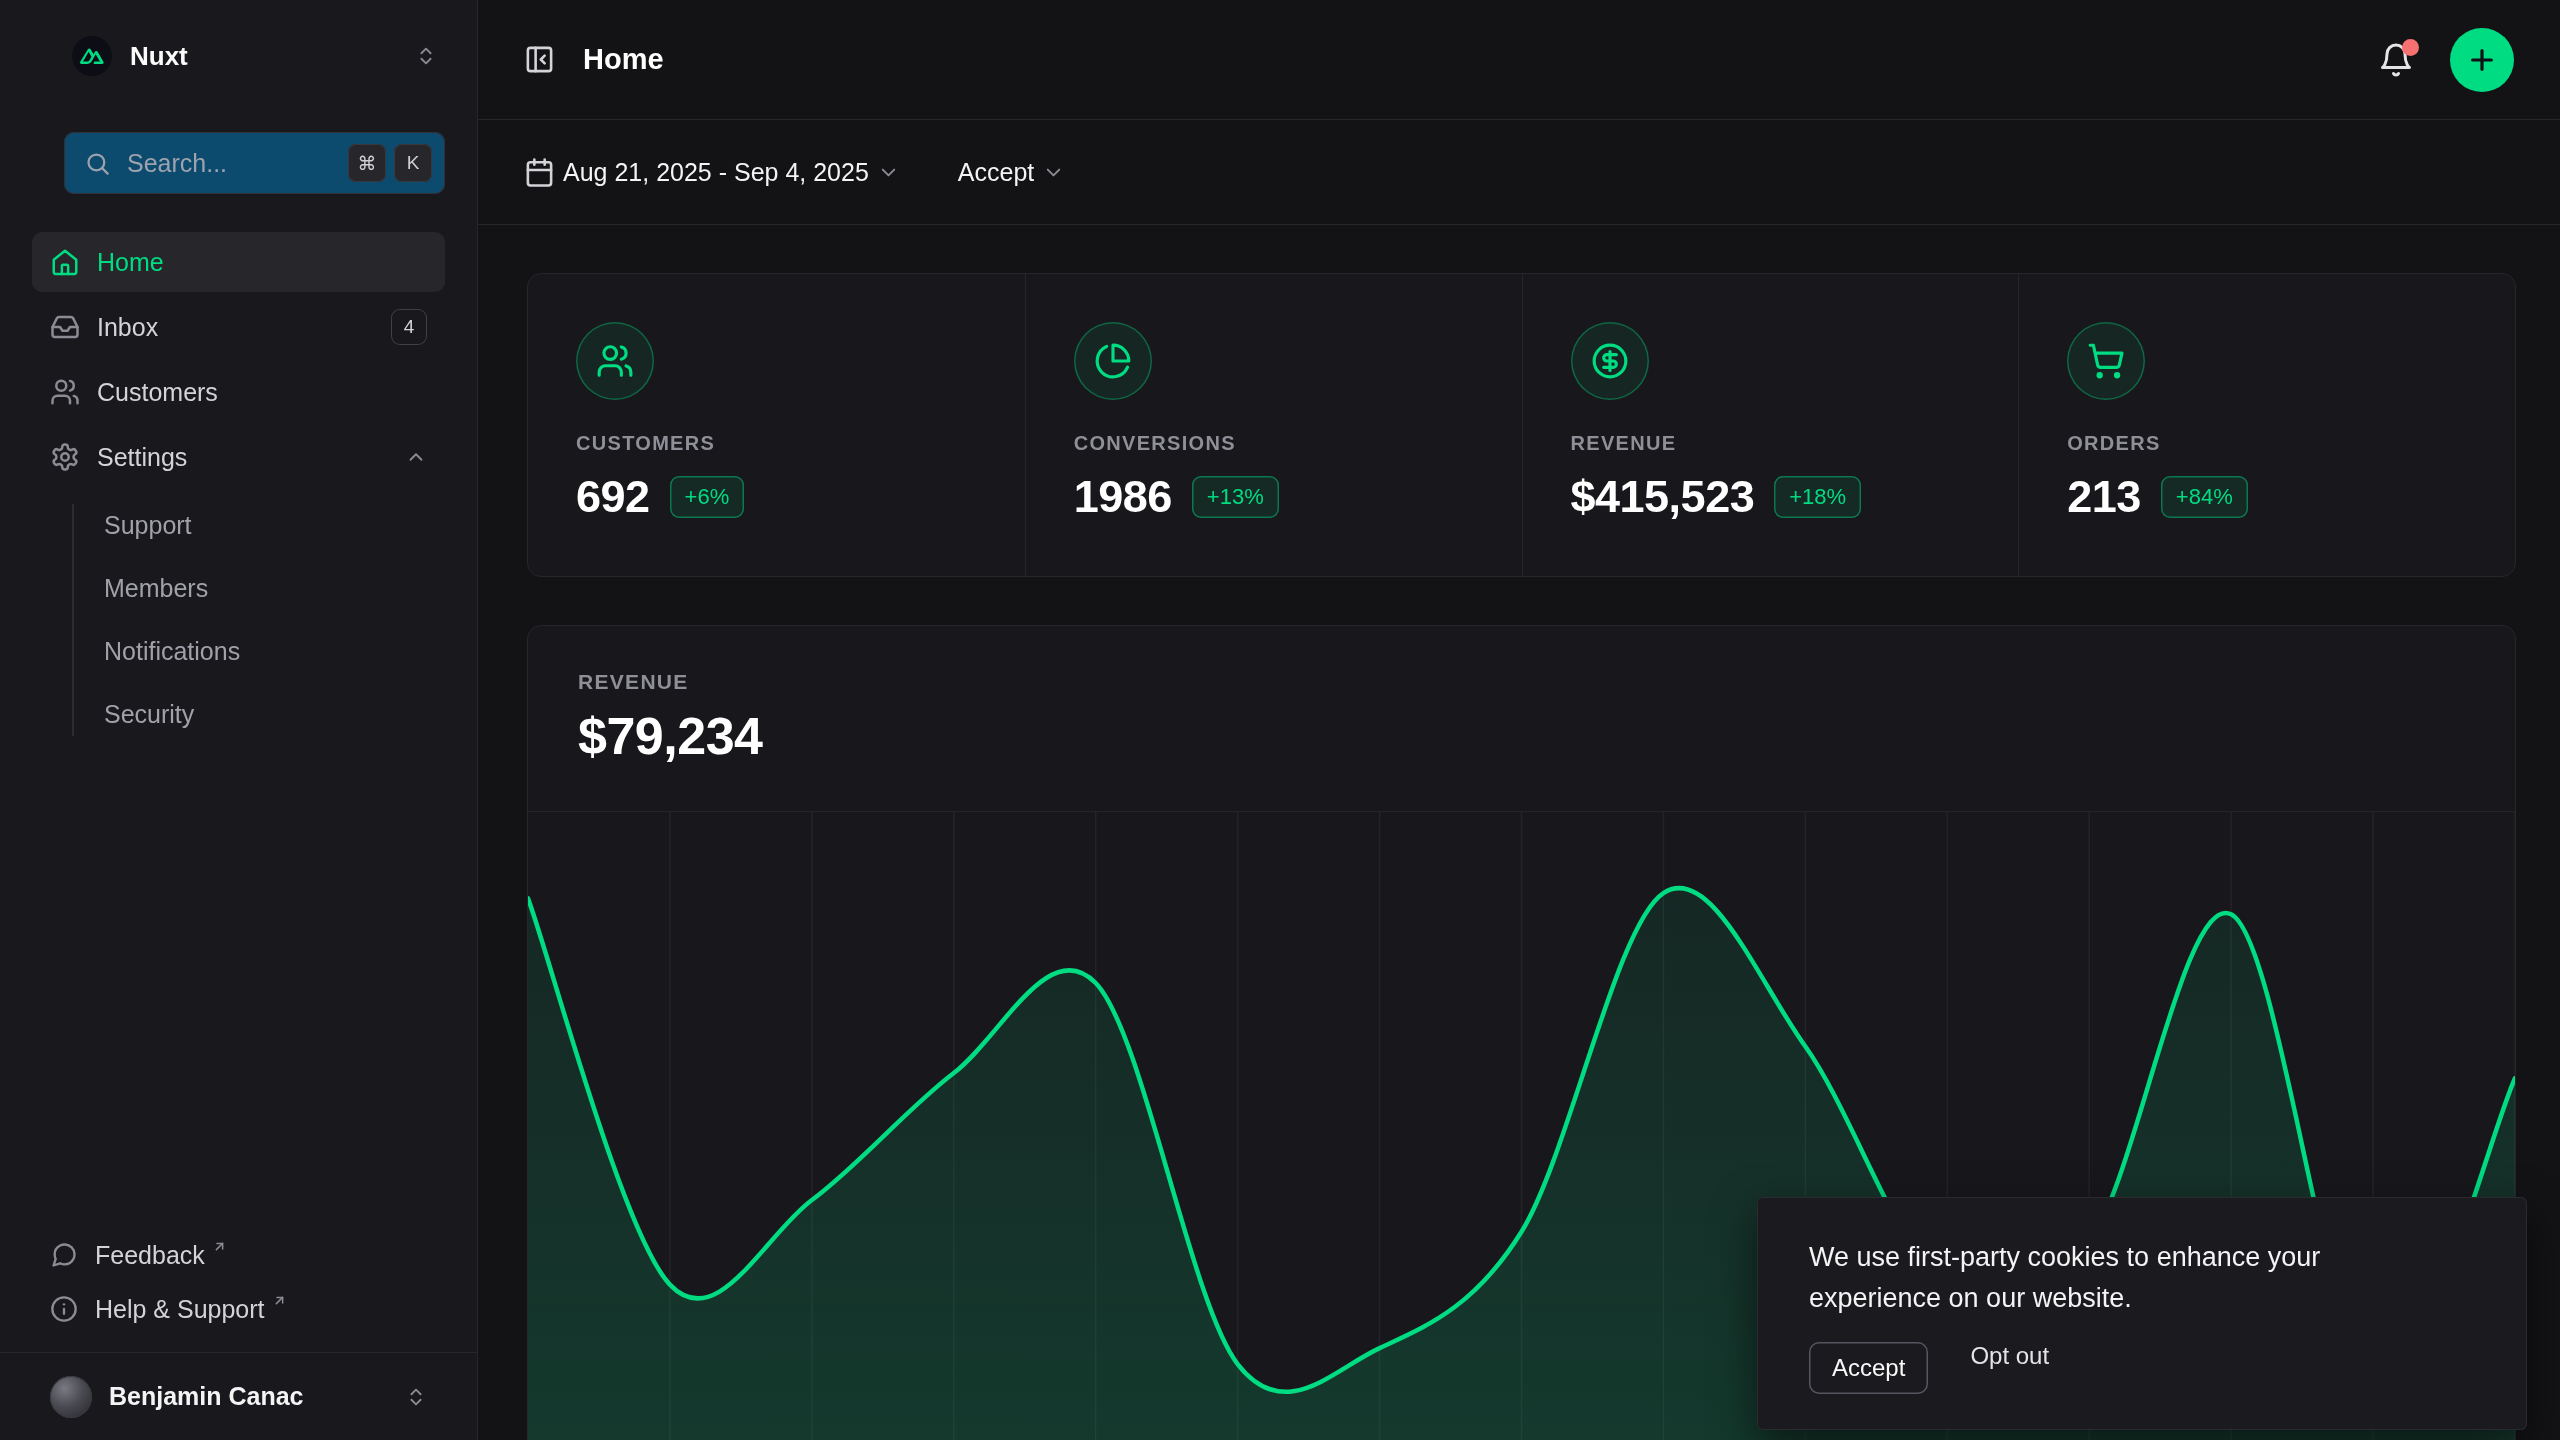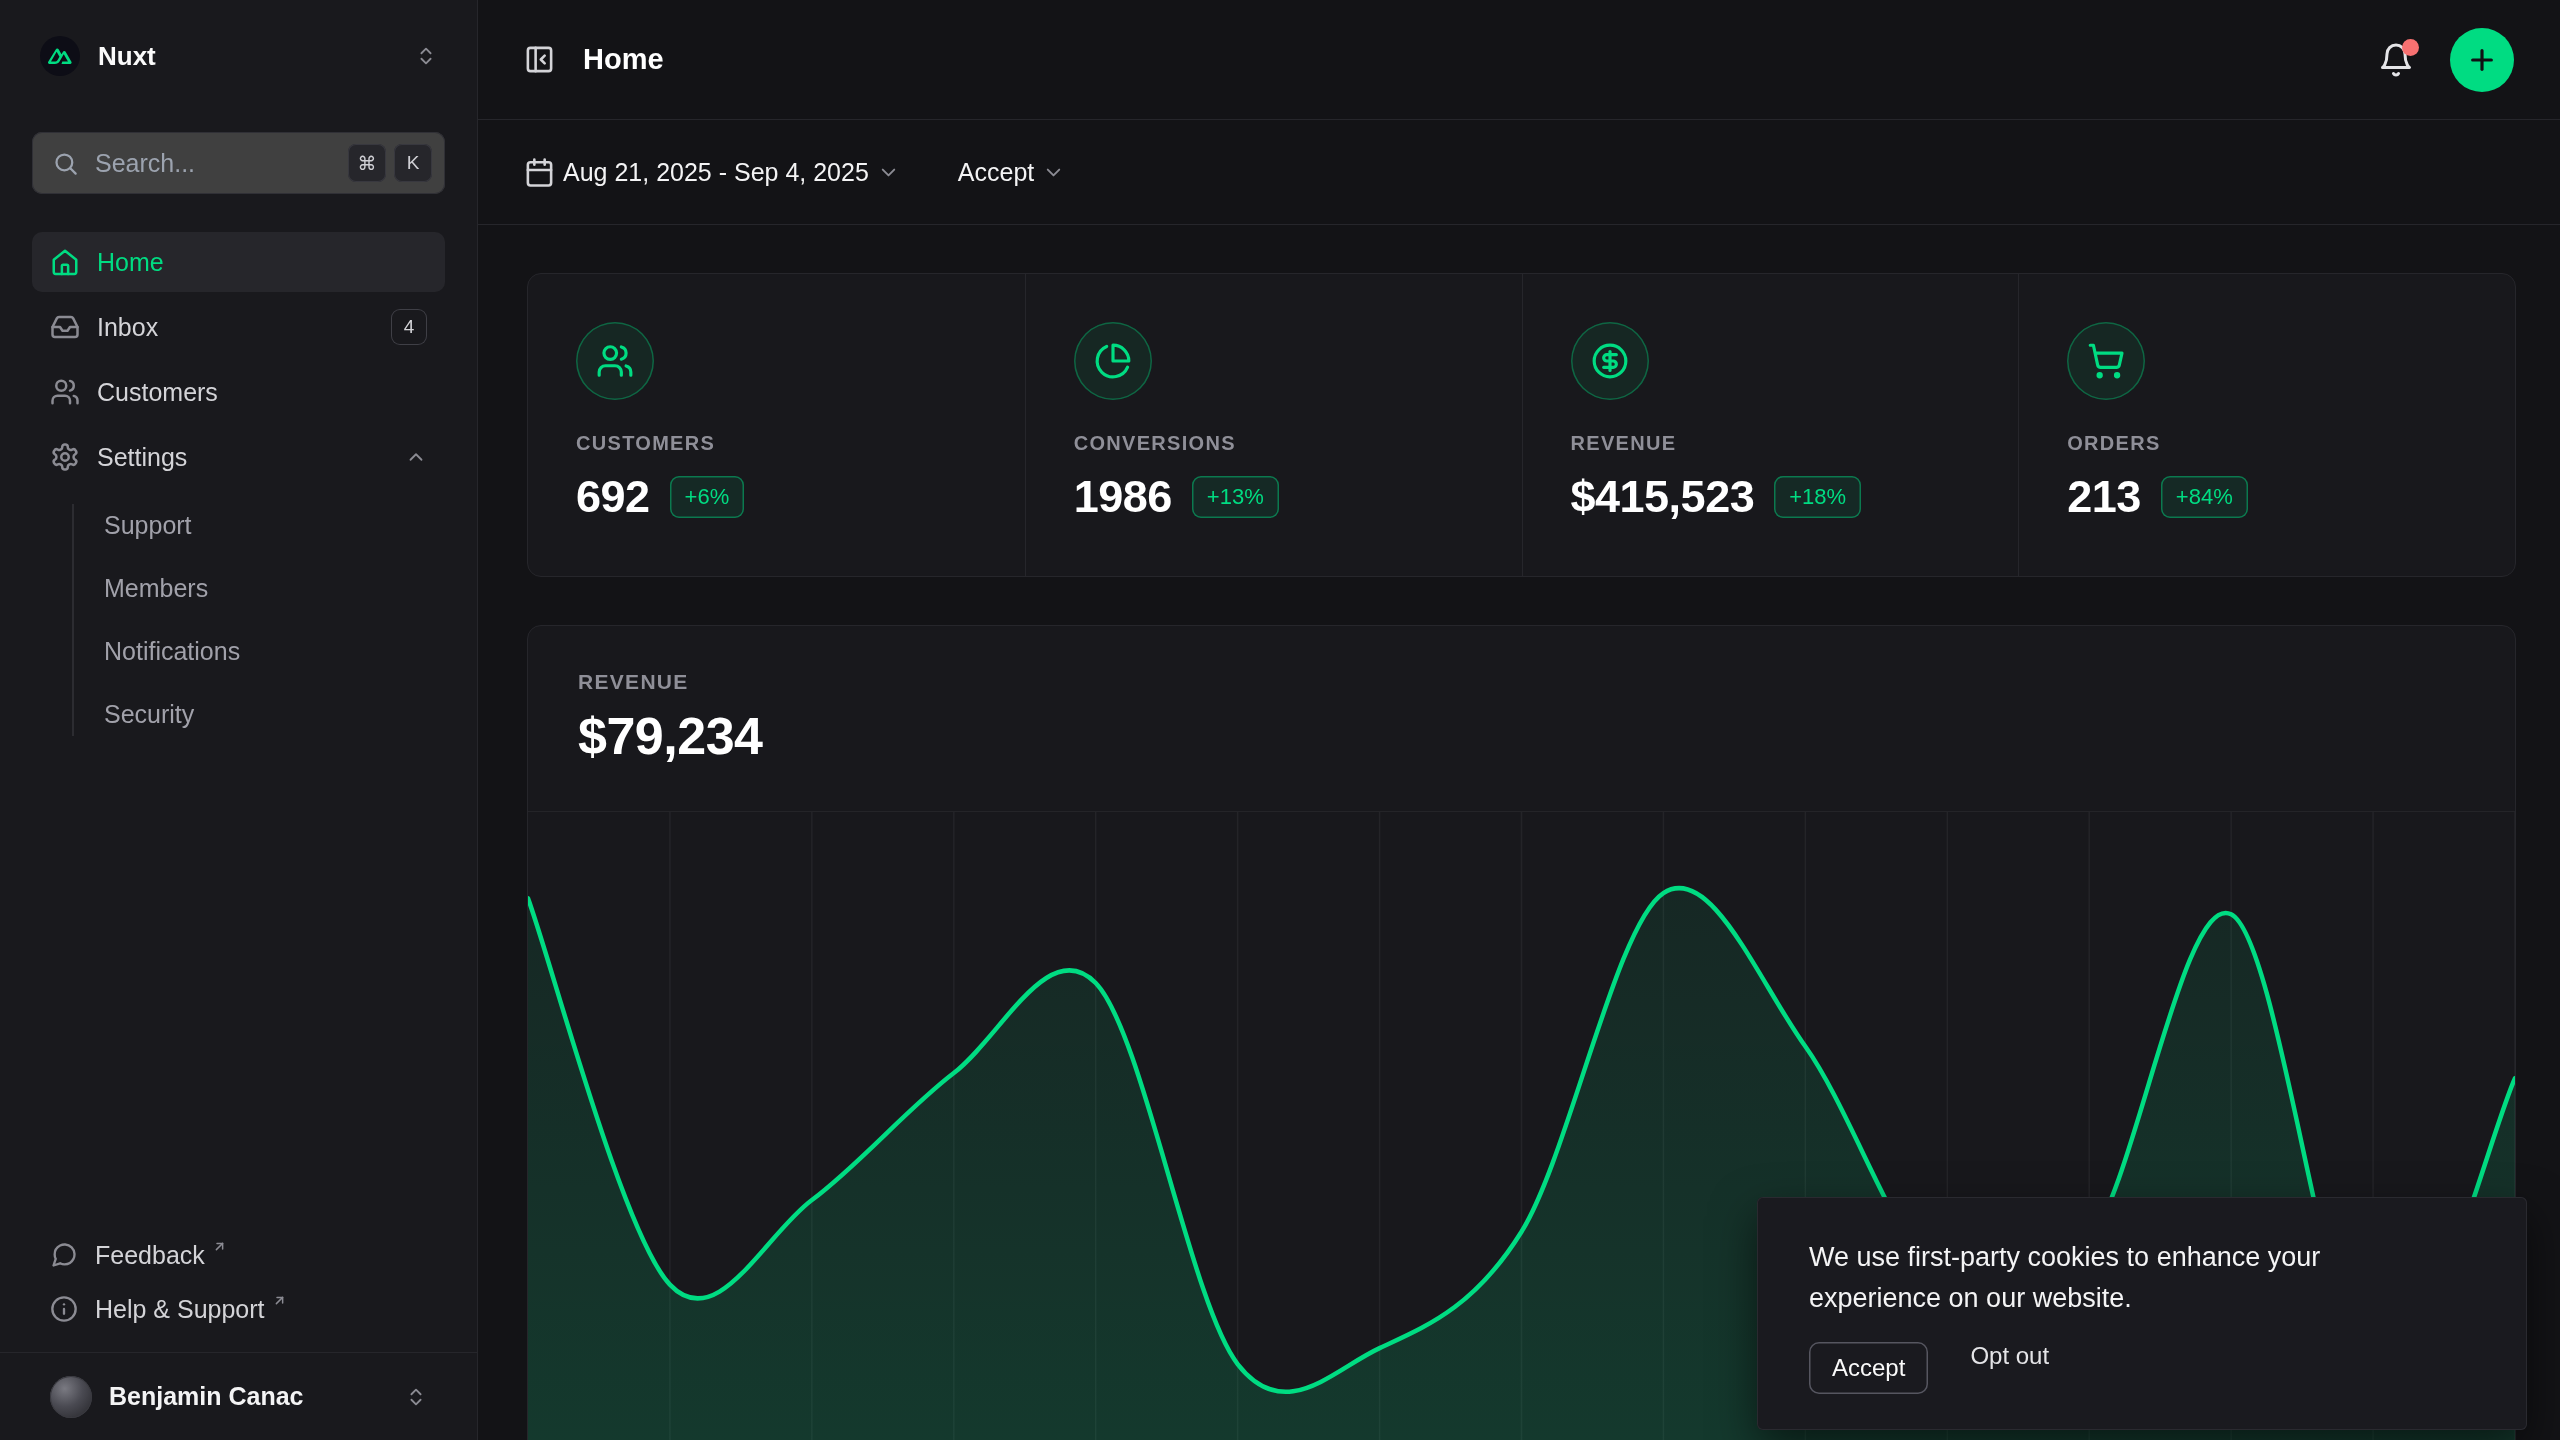--- a/index.html
+++ b/index.html
@@ -23,32 +23,32 @@
   }
   svg{display:block}
 
   
   .sidebar{
     position:absolute; left:0; top:0; bottom:0; width:478px;
     background:var(--panel);
     border-right:1px solid var(--border);
     display:flex; flex-direction:column;
   }
-  .sb-top{ padding:26px 32px 0; }
+  .sb-top{ padding:26px 32px 0;margin-left:32px; }
   .brand-row{ display:flex; align-items:center; height:60px; padding:0 8px; }
   .brand-logo{
     width:40px;height:40px;border-radius:50%;
     background:#0d0d16; display:flex;align-items:center;justify-content:center;
   }
   .brand-name{ margin-left:18px; font-size:26px; font-weight:700; color:#fafafa; }
   .chev-updown{ margin-left:auto; color:#8b8b93; }
 
   .search-box{
     margin:46px 0 0; height:62px; border-radius:10px;
-    background:#404040; box-shadow:inset 0 0 0 1px #303036;
+    background:#0c4a6e; box-shadow:inset 0 0 0 1px #303036;
     display:flex; align-items:center; padding:0 13px 0 20px;
     cursor:text;
   }
   .search-ph{ margin-left:16px; font-size:25px; color:#9ca3af; }
   .kbd-group{ margin-left:auto; display:flex; gap:8px; }
   .kbd{
     min-width:38px; height:38px; padding:0 9px;
     border-radius:8px; background:#26262b; box-shadow:inset 0 0 0 1px #38383f;
     color:#cfcfd4; font-size:19px; display:flex; align-items:center; justify-content:center;
   }

